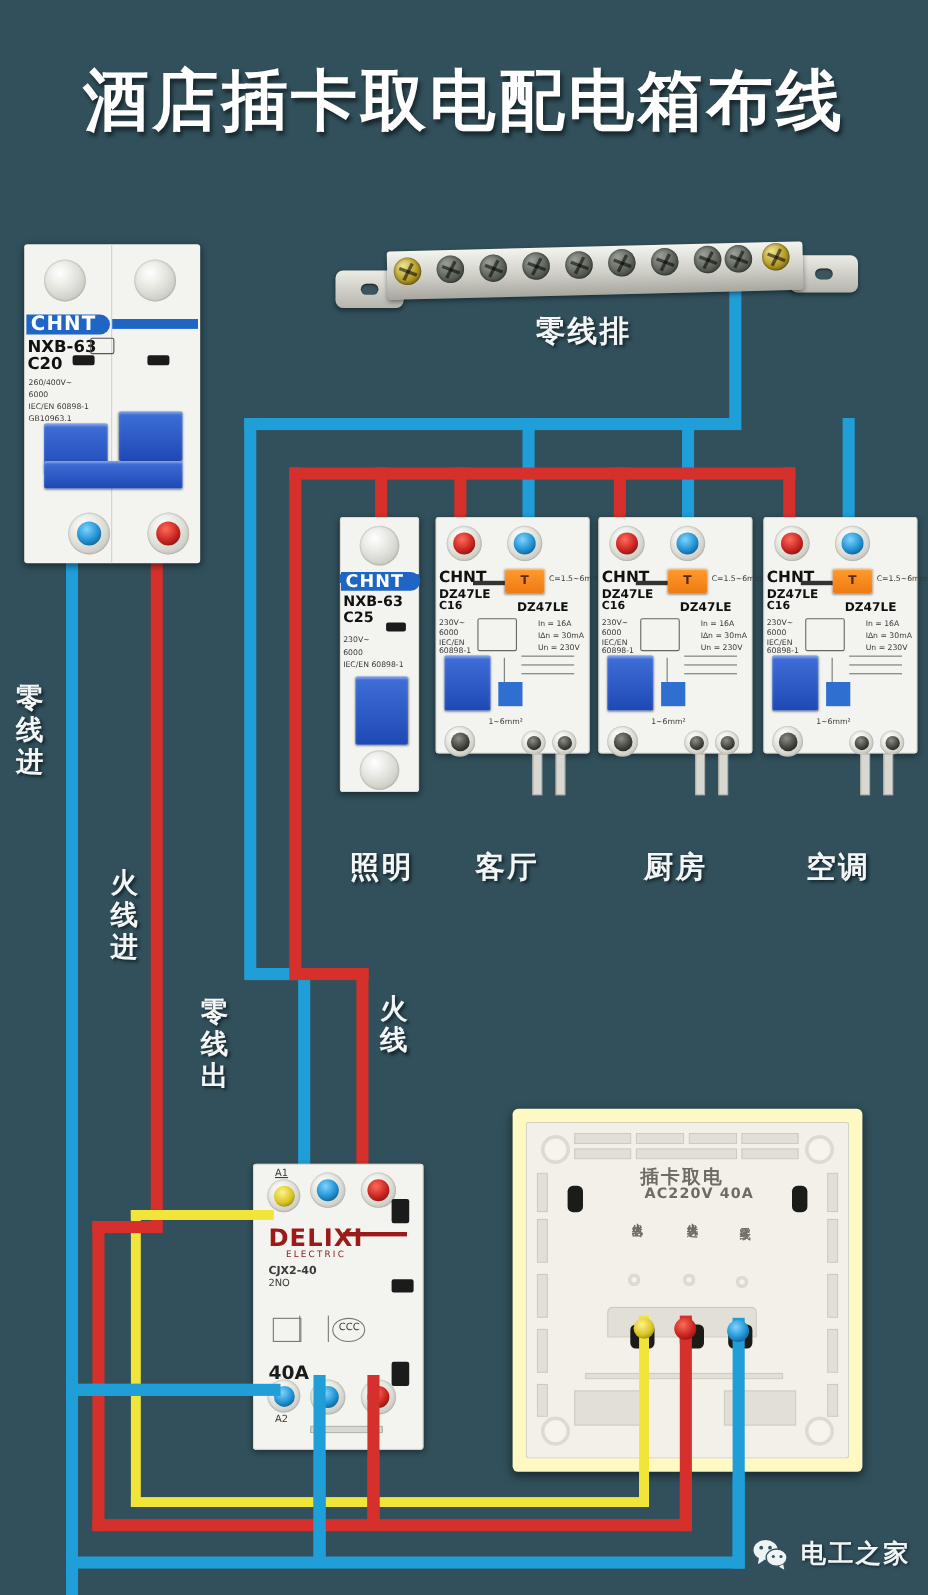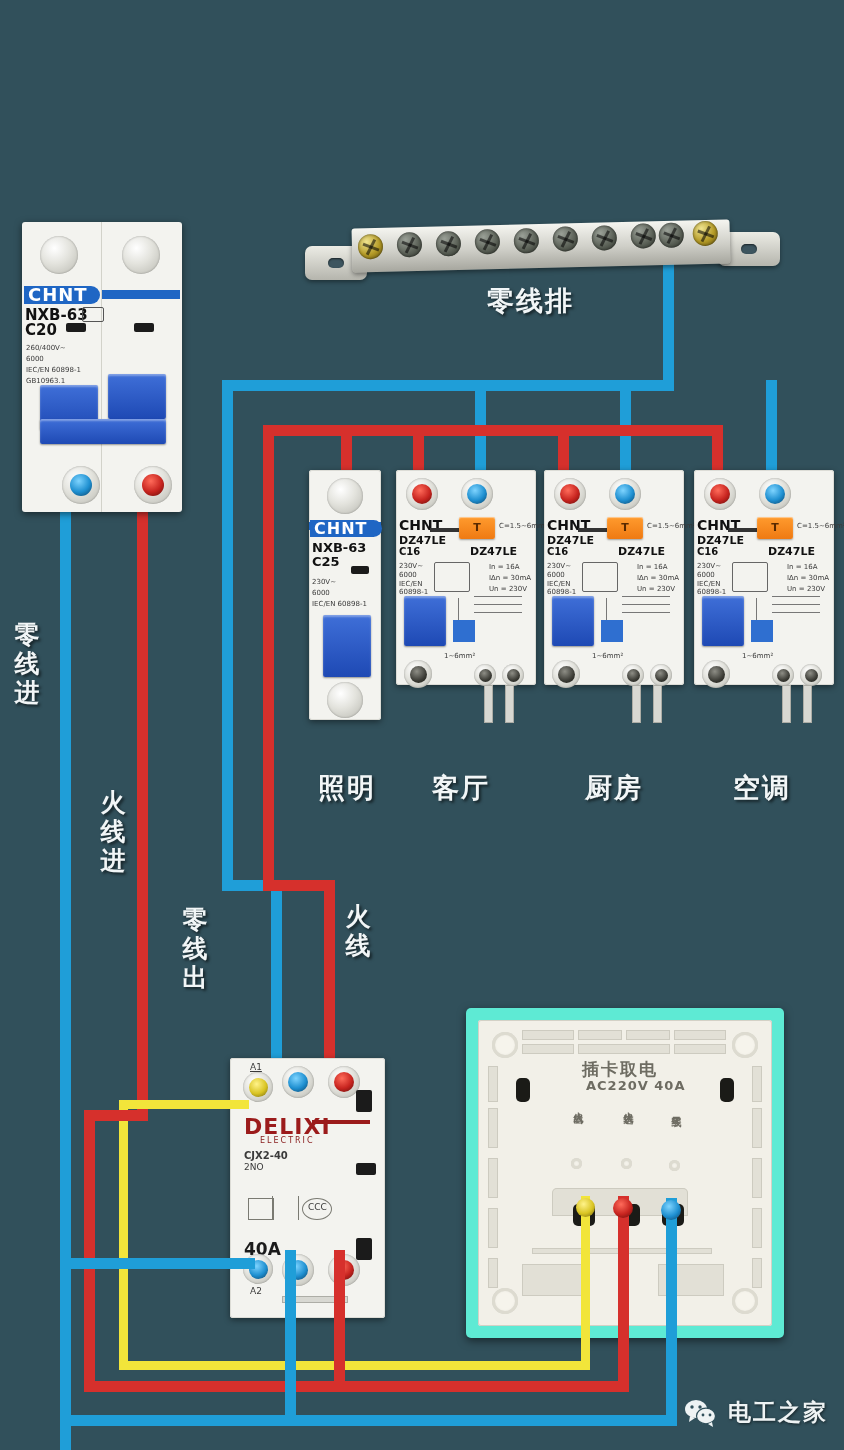--- a/index.html
+++ b/index.html
@@ -69,41 +69,42 @@
   .busscrew{position:absolute;width:25px;height:25px;border-radius:50%;
           background:radial-gradient(circle at 35% 30%, #9aa097 0%, #5d6359 55%, #2e332b 100%);
           box-shadow:inset 0 0 3px rgba(0,0,0,.6);}
   .busscrew.gold{background:radial-gradient(circle at 35% 30%, #efe38f 0%, #b49a26 55%, #5d4e0c 100%);}
   .busscrew::before{content:"";position:absolute;left:50%;top:50%;transform:translate(-50%,-50%) rotate(22deg);
           width:17px;height:3px;background:rgba(0,0,0,.55);}
   .busscrew::after{content:"";position:absolute;left:50%;top:50%;transform:translate(-50%,-50%) rotate(-62deg);
           width:17px;height:3px;background:rgba(0,0,0,.55);}
 
   
-  .cardsw{position:absolute;background:#5eead4;border-radius:5px;
+  .cardsw{position:absolute;background:#fef9c3;border-radius:5px;
           box-shadow:0 3px 9px rgba(0,0,0,.5);}
   .cardsw-in{position:absolute;background:#f2f0e8;box-shadow:inset 0 0 0 1px #d3d1c6;}
   .rib{position:absolute;background:#e2e0d6;box-shadow:inset 0 0 0 1px #cdcbc0;}
   .cardhole{position:absolute;border-radius:50%;background:#f6f4ec;
             box-shadow:inset 0 0 0 3px #dddbd0, inset 0 0 4px rgba(0,0,0,.25);}
   .cardslot{position:absolute;background:#1b1b17;border-radius:5px;}
   .cardtxt{position:absolute;color:#6e6c62;font-weight:bold;}
   .vtxt{position:absolute;color:#6e6c62;font-size:10px;font-weight:bold;
         writing-mode:vertical-rl;letter-spacing:1px;}
 
   
   .wm{position:absolute;right:16px;bottom:22px;display:flex;align-items:center;gap:10px;}
   .wm-txt{color:#eef3f4;font-size:23px;font-weight:bold;letter-spacing:2px;
           text-shadow:1px 1px 3px rgba(0,0,0,.6);}
 </style>
 </head>
 <body>
 
 <div id="stage">
 
+  <div class="title">酒店插卡取电配电箱布线</div>
 
   <div class="w wire-plain bcol" style="left:60px;top:500px;width:11px;height:960px;"></div>
   <div class="w wire-plain bcol" style="left:60px;top:480px;width:11px;height:30px;"></div>
 
   <div class="w wire-plain bcol" style="left:60px;top:1449px;width:0px;height:1px;"></div>
 
   <div class="w wire-plain rcol" style="left:137px;top:480px;width:11px;height:630px;"></div>
 
   <div class="w wire-plain bcol" style="left:663px;top:255px;width:11px;height:125px;"></div>
 

